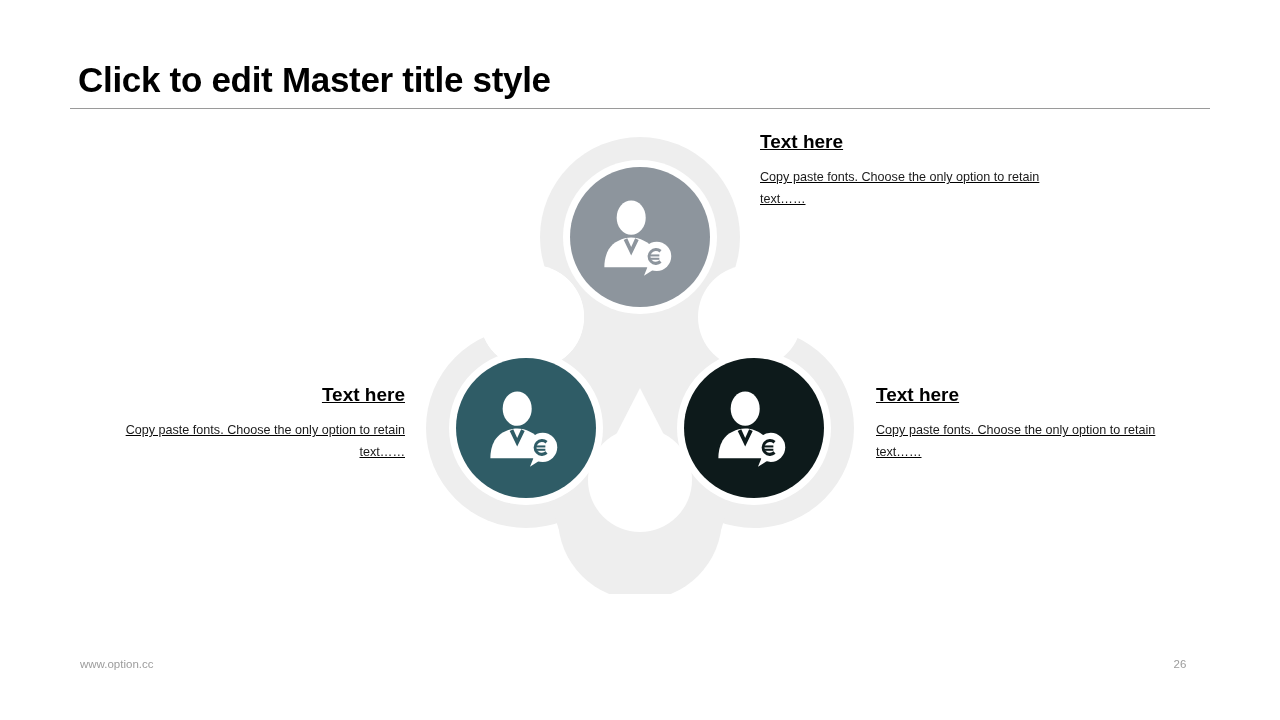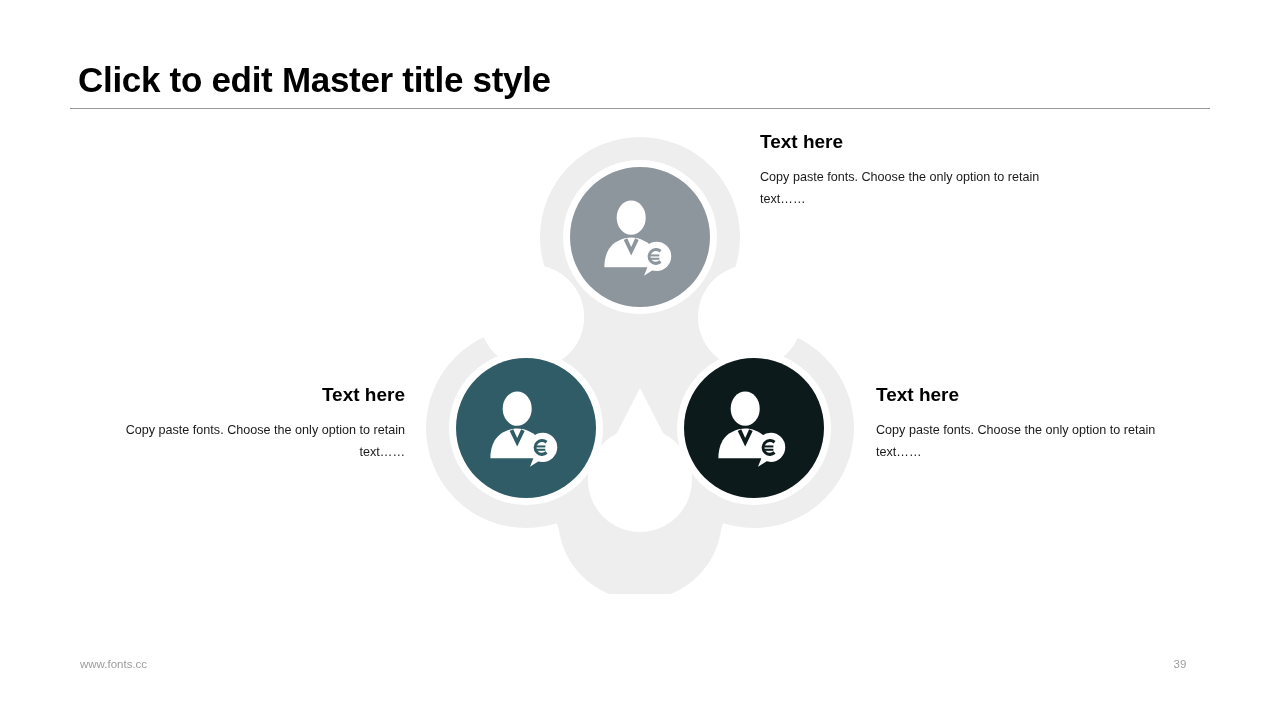--- a/index.html
+++ b/index.html
@@ -45,21 +45,21 @@
   .diagram {
     position: absolute;
     left: 420px;
     top: 118px;
     width: 440px;
     height: 476px;
   }
   .diagram svg { display: block; width: 440px; height: 476px; }
 
   
-  .textblock { position: absolute; }
+  .textblock { position: absolute; text-decoration: underline; }
   .textblock .head {
     font-size: 19px;
     font-weight: bold;
     color: #000000;
     line-height: 24px;
     margin-bottom: 12px;
   }
   .textblock .body {
     font-size: 12.6px;
     color: #1a1a1a;
@@ -204,16 +204,16 @@
   <div class="textblock tb-left">
     <div class="head">Text here</div>
     <div class="body">Copy paste fonts. Choose the only option to retain text……</div>
   </div>
 
   <div class="textblock tb-right">
     <div class="head">Text here</div>
     <div class="body">Copy paste fonts. Choose the only option to retain text……</div>
   </div>
 
-  <div class="footer-url">www.fonts.cc</div>
-  <div class="footer-page">39</div>
+  <div class="footer-url">www.option.cc</div>
+  <div class="footer-page">26</div>
 
 </div>
 
 </body></html>

